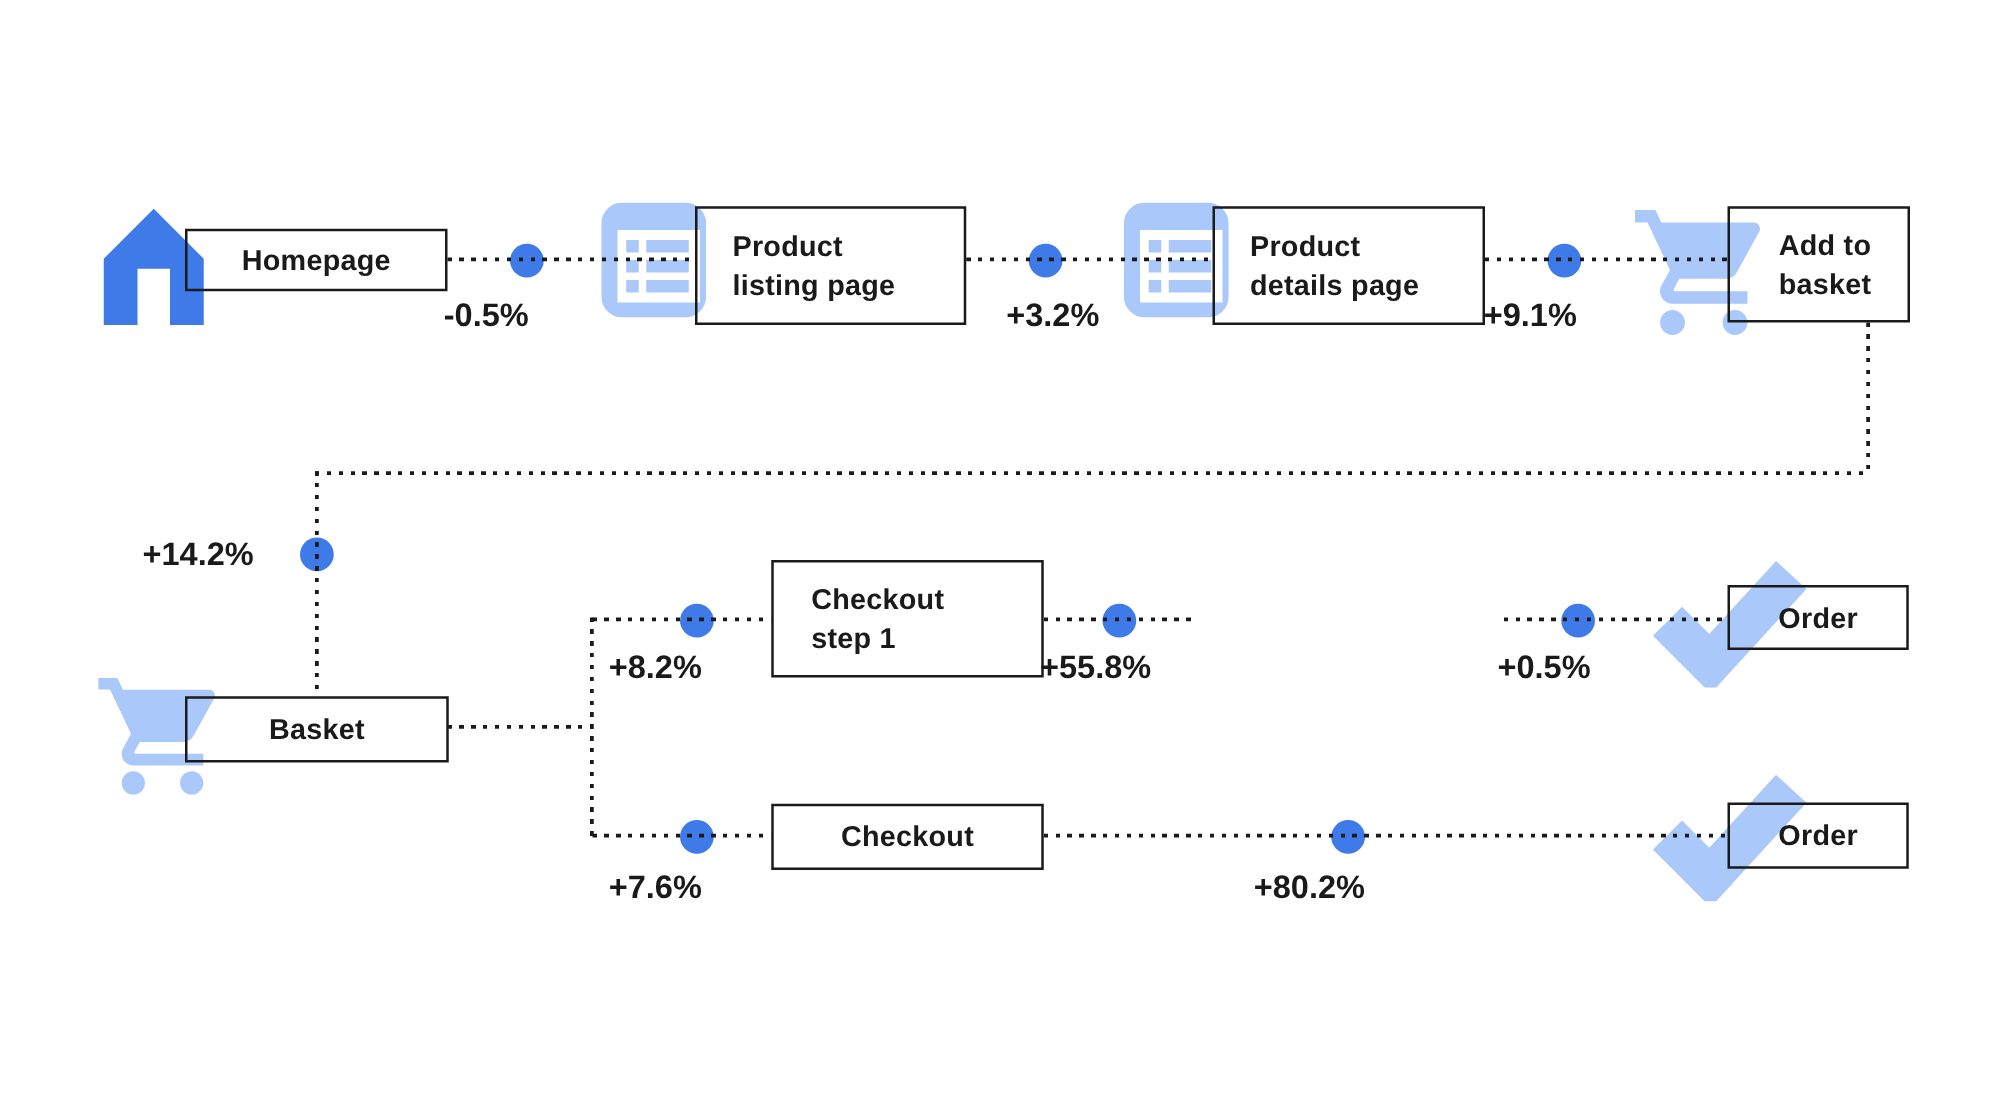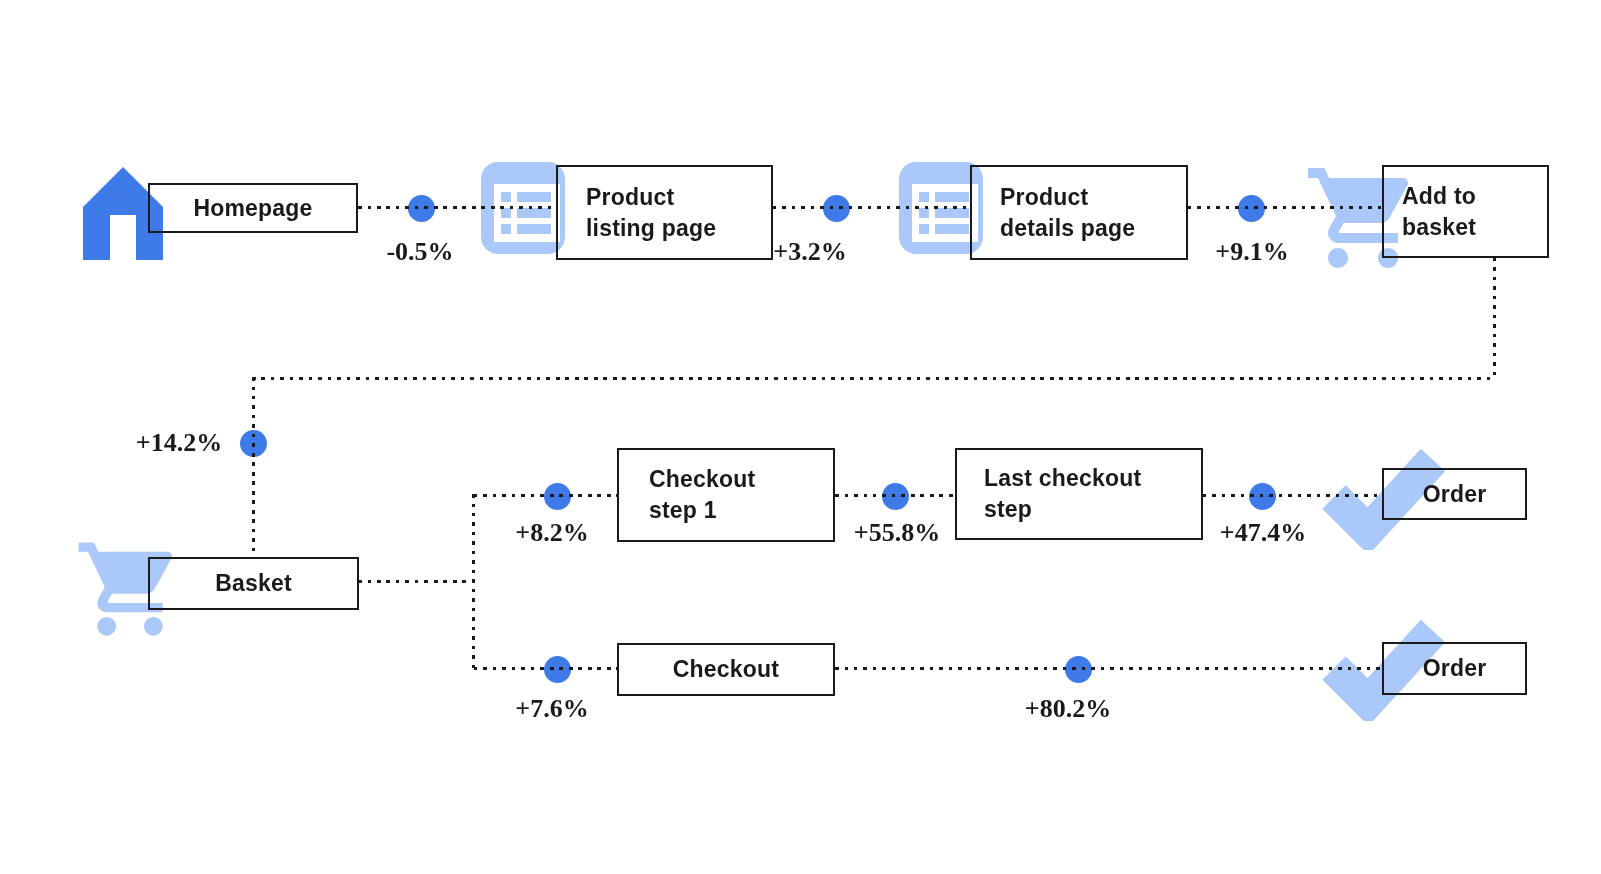--- a/index.html
+++ b/index.html
@@ -16,22 +16,22 @@
   
   .dot{position:absolute;width:27px;height:27px;margin:-13.5px 0 0 -13.5px;
     border-radius:50%;background:#3E7BE8;}
   
   .node{position:absolute;box-sizing:border-box;border:2px solid #1a1a1a;background:transparent;
     font-weight:700;font-size:23px;line-height:31px;display:flex;align-items:center;
     white-space:pre-line;letter-spacing:0.2px;}
   .node.center{justify-content:center;text-align:center;}
   .lines-on-top{z-index:3;}
   .node{z-index:4;}
-  .pct{position:absolute;z-index:5;width:130px;margin-left:-65px;text-align:center;
-    font-weight:700;font-size:26px;line-height:30px;font-family:Liberation Serif, serif;}
+  .pct{position:absolute;z-index:5;width:130px;margin-left:-65px;
+    font-weight:700;font-size:26px;line-height:30px;}
   .dot{z-index:2;}
   .icon{z-index:1;}
 </style>
 </head>
 <body>
 
 <div class="stage">
 
   <svg class="icon" style="left:78px;top:163px" width="90" height="97" viewBox="0 0 90 97">
     <path d="M5 97 V44 L45 4 L85 44 V97 H58 V52 H32 V97 Z" fill="#3E7BE8"></path>
@@ -100,40 +100,38 @@
   <div class="hline lines-on-top" style="left:835px;top:667px;width:547px"></div>
 
   <div class="node center" style="left:148px;top:183px;width:210px;height:50px">Homepage</div>
 
   <div class="node" style="left:556px;top:165px;width:217px;height:95px;padding-left:28px">Product
 listing page</div>
 
   <div class="node" style="left:970px;top:165px;width:218px;height:95px;padding-left:28px">Product
 details page</div>
 
-  <div class="node" style="left:1382px;top:165px;width:167px;height:93px;padding-left:18px">Add to
+  <div class="node" style="left:1382px;top:165px;width:146px;height:93px;padding-left:39px">Add to
 basket</div>
 
   <div class="node center" style="left:148px;top:557px;width:211px;height:53px">Basket</div>
 
   <div class="node" style="left:617px;top:448px;width:218px;height:94px;padding-left:30px">Checkout
 step 1</div>
 
-  <div class="node" style="left:955px;top:448px;width:248px;height:92px;padding-left:27px">Last checkout
-step</div>
 
   <div class="node center" style="left:1382px;top:468px;width:145px;height:52px">Order</div>
 
   <div class="node center" style="left:617px;top:643px;width:218px;height:53px">Checkout</div>
 
   <div class="node center" style="left:1382px;top:642px;width:145px;height:53px">Order</div>
 
   <div class="pct" style="left:420px;top:237px">-0.5%</div>
-  <div class="pct" style="left:810px;top:237px">+3.2%</div>
+  <div class="pct" style="left:870px;top:237px">+3.2%</div>
   <div class="pct" style="left:1252px;top:237px">+9.1%</div>
   <div class="pct" style="left:179px;top:428px">+14.2%</div>
   <div class="pct" style="left:552px;top:518px">+8.2%</div>
   <div class="pct" style="left:897px;top:518px">+55.8%</div>
-  <div class="pct" style="left:1263px;top:518px">+47.4%</div>
+  <div class="pct" style="left:1263px;top:518px">+0.5%</div>
   <div class="pct" style="left:552px;top:694px">+7.6%</div>
   <div class="pct" style="left:1068px;top:694px">+80.2%</div>
 
 </div>
 
 </body></html>

